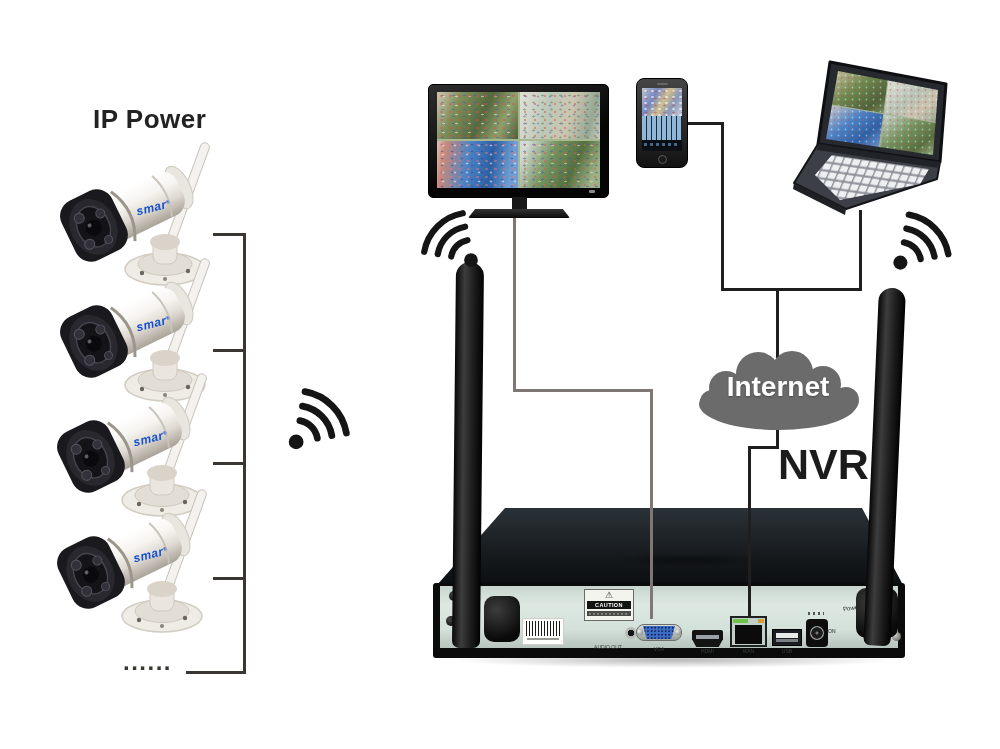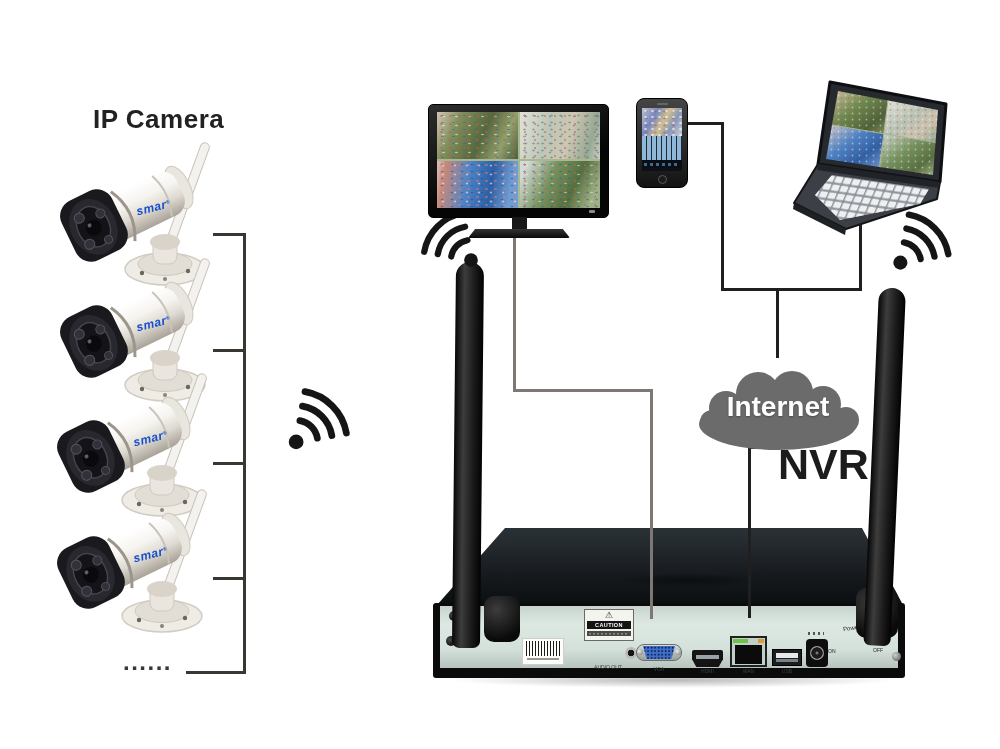--- a/index.html
+++ b/index.html
@@ -1,18 +1,18 @@
 <!DOCTYPE html>
 <html><head>
 <meta charset="utf-8">
 <style>
   html,body{margin:0;padding:0;}
   body{width:1000px;height:749px;overflow:hidden;background:#ffffff;position:relative;
        font-family:"Liberation Sans",sans-serif;}
-  .abs{position:absolute;margin-top:20px;}
+  .abs{position:absolute;}
   
   .line{position:absolute;z-index:6;}
   .cam-line{background:#3a3632;}
   .dev-line{background:#1f1f1f;}
   .mon-line{background:#7e7773;}
   
   .title{position:absolute;font-weight:bold;color:#222;z-index:8;}
   #ipcam-title{left:93px;top:104px;font-size:26px;letter-spacing:.5px;}
   #nvr-title{left:778px;top:440px;font-size:43px;color:#1c1c1c;}
   #ellipsis{left:123px;top:648px;font-size:24px;font-weight:bold;color:#3a3632;letter-spacing:1.5px;z-index:6;}
@@ -191,21 +191,21 @@
     <pattern id="pkeys" width="9" height="8" patternUnits="userSpaceOnUse" patternTransform="skewX(-16) rotate(8)">
       <rect x=".5" y=".7" width="7.5" height="6" rx="1" fill="#edeff1"></rect>
     </pattern>
     <pattern id="pspeck" width="7" height="6" patternUnits="userSpaceOnUse">
       <circle cx="1.5" cy="1.5" r=".9" fill="rgba(255,255,255,.45)"></circle>
       <circle cx="4.5" cy="4" r=".9" fill="rgba(200,60,60,.4)"></circle>
     </pattern>
   </defs>
 </svg>
 
-<div class="title" id="ipcam-title">IP Camera</div>
+<div class="title" id="ipcam-title">IP Power</div>
 <div class="title" id="nvr-title">NVR</div>
 <div class="title" id="ellipsis">......</div>
 
 <div class="line cam-line" style="left:243px;top:233px;width:3px;height:441px;"></div>
 <div class="line cam-line" style="left:213px;top:233px;width:32px;height:3px;"></div>
 <div class="line cam-line" style="left:213px;top:349px;width:32px;height:3px;"></div>
 <div class="line cam-line" style="left:213px;top:462px;width:32px;height:3px;"></div>
 <div class="line cam-line" style="left:213px;top:577px;width:32px;height:3px;"></div>
 <div class="line cam-line" style="left:186px;top:671px;width:60px;height:3px;"></div>
 

